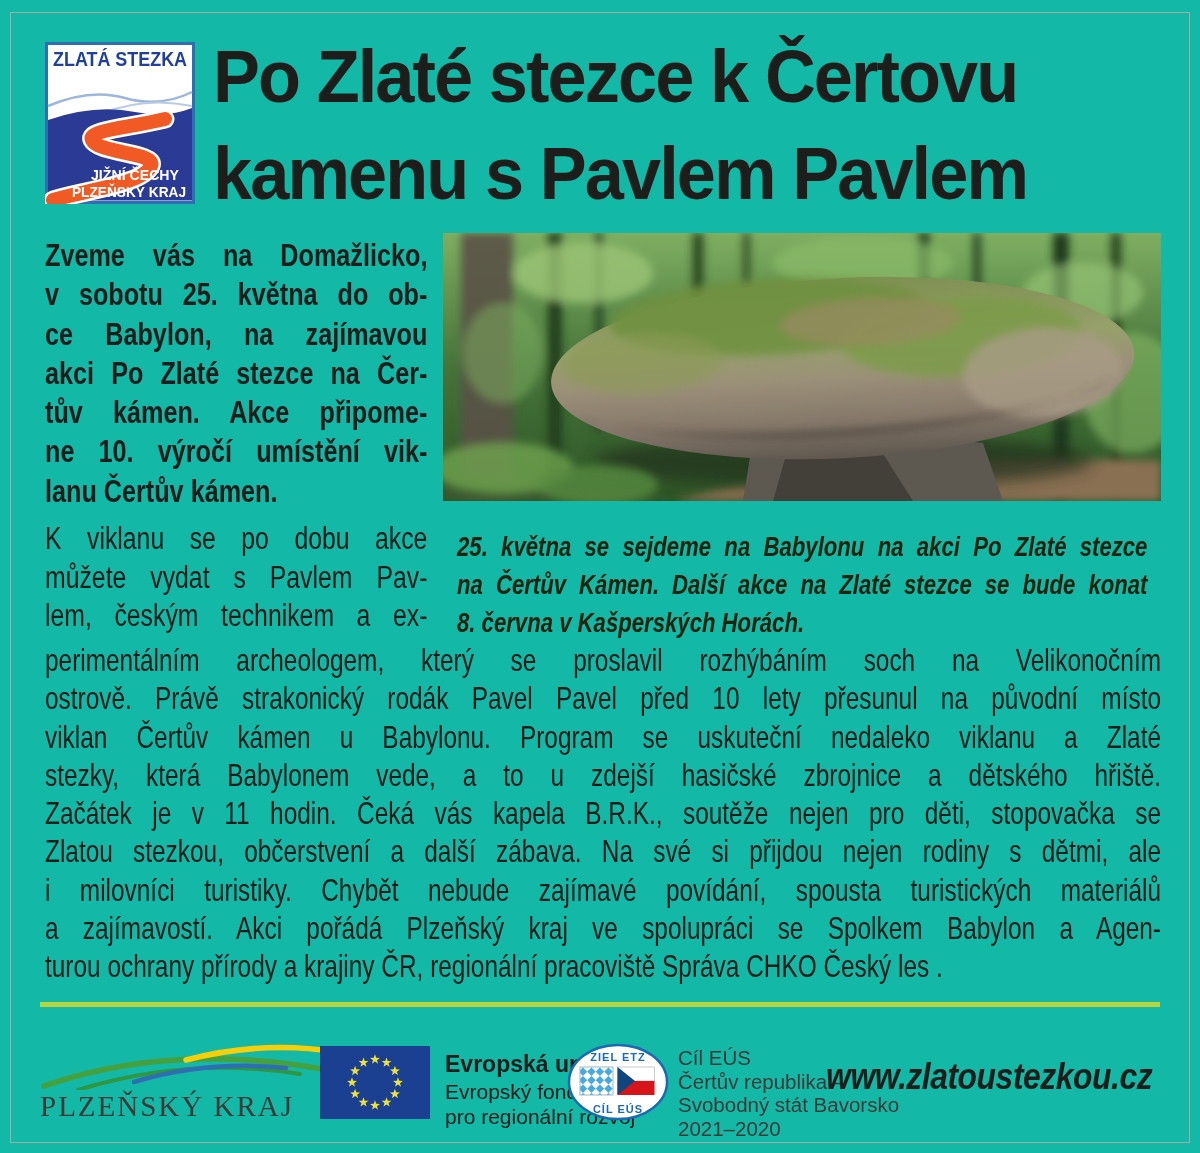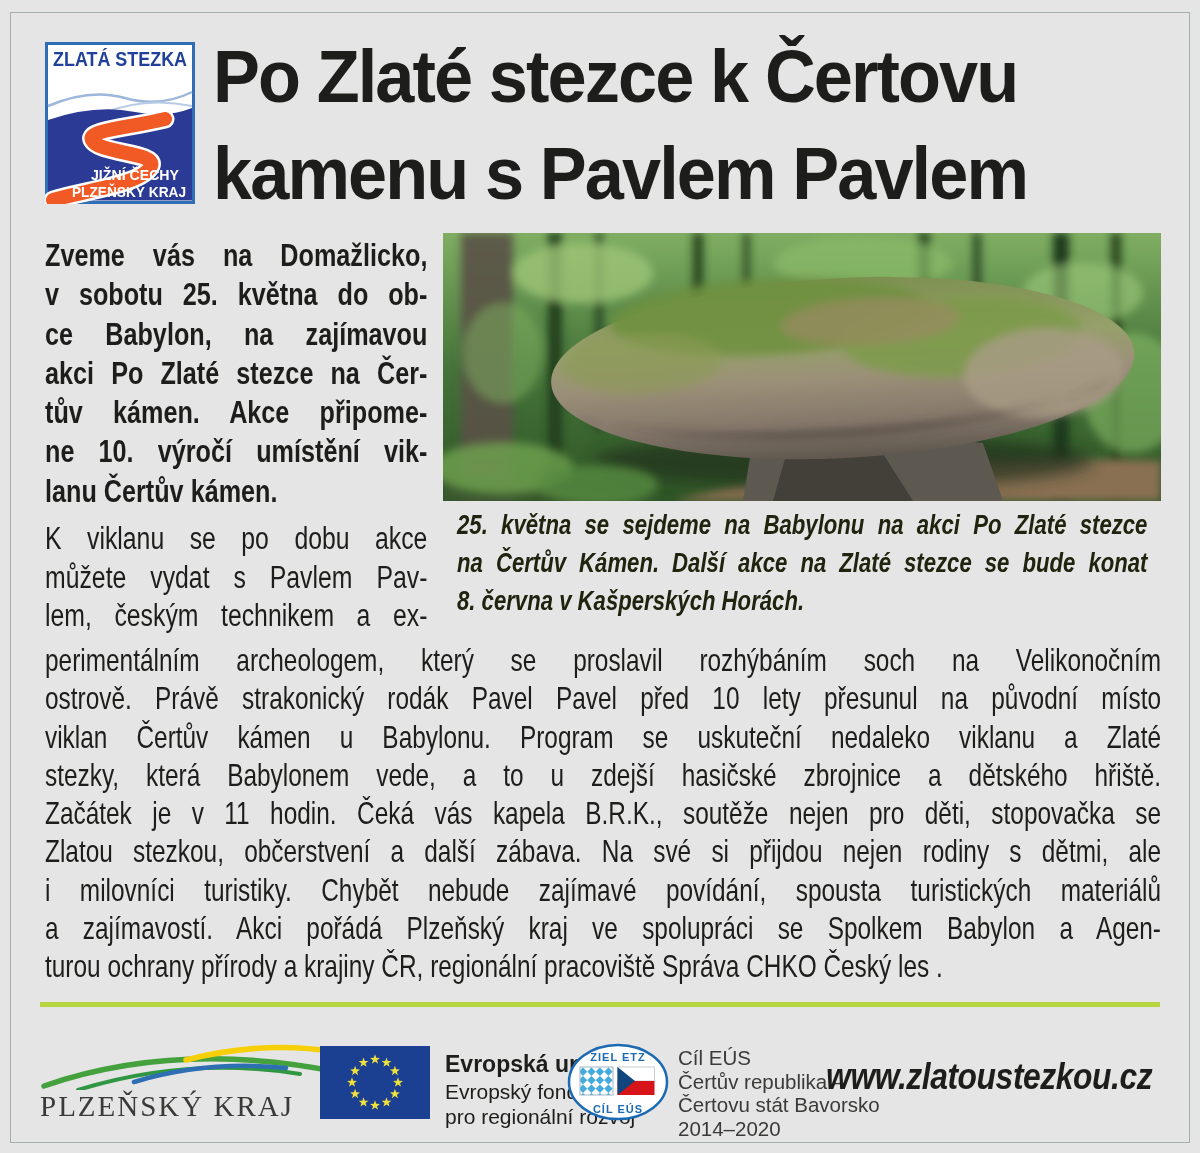--- a/index.html
+++ b/index.html
@@ -1,35 +1,35 @@
 <!DOCTYPE html>
 <html><head>
 <meta charset="utf-8">
 <style>
   html,body { margin:0; padding:0; background:#fff; }
   .page {
-    position:relative; width:1200px; height:1153px; background:#e5e5e5;
+    position:relative; width:1200px; height:1153px; background:#14b8a6;
     font-family:"Liberation Sans",sans-serif; color:#1d1d1b; overflow:hidden;
   }
   .frame { position:absolute; left:10px; top:12px; right:10px; bottom:10px;
     border:1px solid #a3adab; }
   
   .logo-svg { position:absolute; left:45px; top:42px; width:150px; height:162px; }
   .title { position:absolute; left:213px; top:28px; font-weight:bold; font-size:74px;
     letter-spacing:-2px; line-height:97px; transform:scaleX(.95); transform-origin:left top;
     white-space:nowrap; color:#1d1d1b; }
   
   .col { position:absolute; left:45px; top:236px; width:478px;
     transform:scaleX(.8); transform-origin:left top; }
   .col .b { font-size:31.5px; font-weight:bold; line-height:39.3px; }
   .col .r { font-size:31px; line-height:38.6px; margin-top:9px; }
   .jline { text-align:justify; text-align-last:justify; }
   
   .photo { position:absolute; left:443px; top:233px; width:718px; height:268px; }
-  .caption { position:absolute; left:443px; top:496px; width:718px; height:116px;
+  .caption { position:absolute; left:443px; top:518px; width:718px; height:116px;
     box-sizing:border-box; padding:10px 0 0 14px; }
   .caption-inner { width:842px; transform:scaleX(.82); transform-origin:left top;
     font-size:27px; font-weight:bold; font-style:italic; line-height:38px; color:#20240f; }
   
   .bodytext { position:absolute; left:45px; top:641px; width:1395px;
     transform:scaleX(.8); transform-origin:left top; font-size:30.5px; line-height:38.3px; }
   
   .divider { position:absolute; left:40px; top:1002px; width:1120px; height:5px; }
   .pk-arcs { position:absolute; left:38px; top:1038px; }
   .pk-text { position:absolute; left:40px; top:1090px; font-family:"Liberation Serif",serif;
@@ -211,18 +211,18 @@
     <g>
       <rect x="51.5" y="25" width="37" height="14" fill="#ffffff" stroke="#b9c2c6" stroke-width=".8"></rect>
       <rect x="51.5" y="39" width="37" height="14" fill="#d7141a"></rect>
       <polygon points="51.5,25 69,39 51.5,53" fill="#11457e"></polygon>
     </g>
     <text x="52" y="71" text-anchor="middle" font-size="11" font-weight="bold" fill="#1b6ab3" letter-spacing="1">CÍL EÚS</text>
   </svg>
   <div class="cil-text">
     <div>Cíl EÚS</div>
     <div>Čertův republika –</div>
-    <div>Čertovu stát Bavorsko</div>
-    <div>2014–2020</div>
+    <div>Svobodný stát Bavorsko</div>
+    <div>2021–2020</div>
   </div>
 
   <div class="url">www.zlatoustezkou.cz</div>
 </div>
 
 </body></html>

